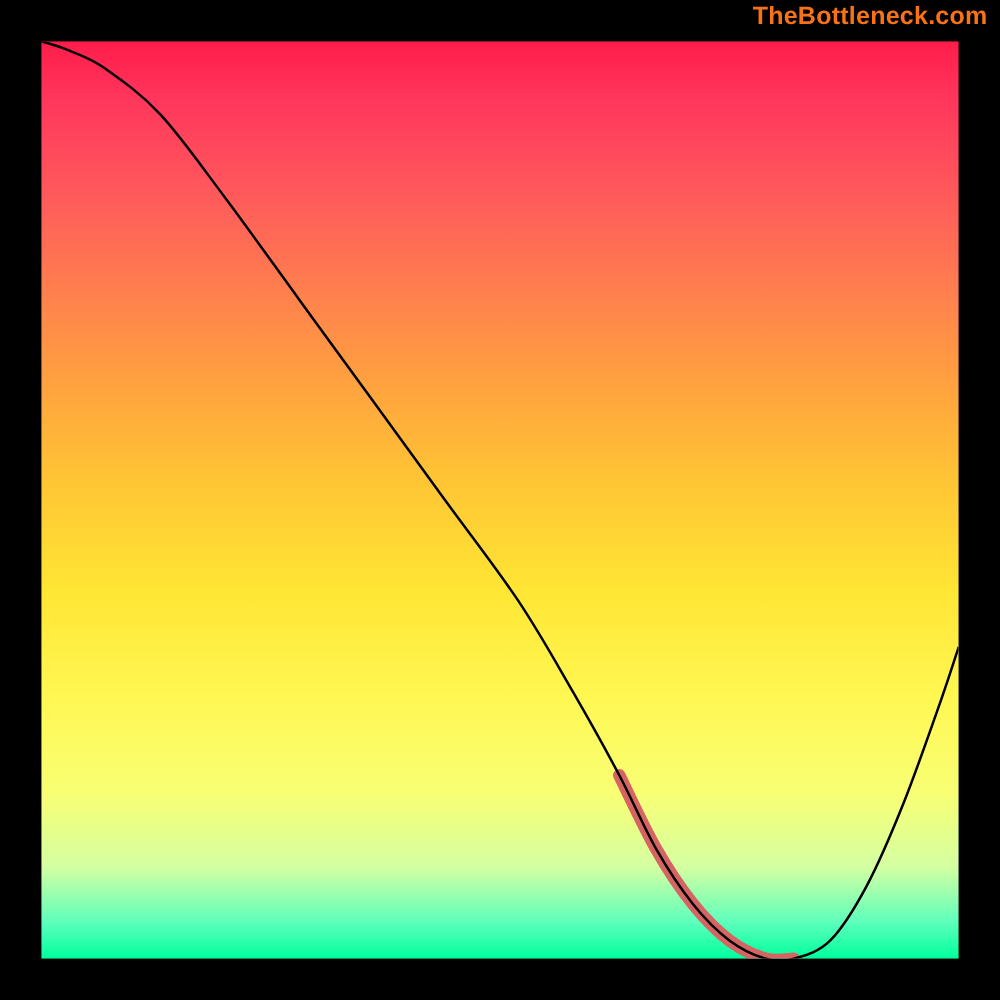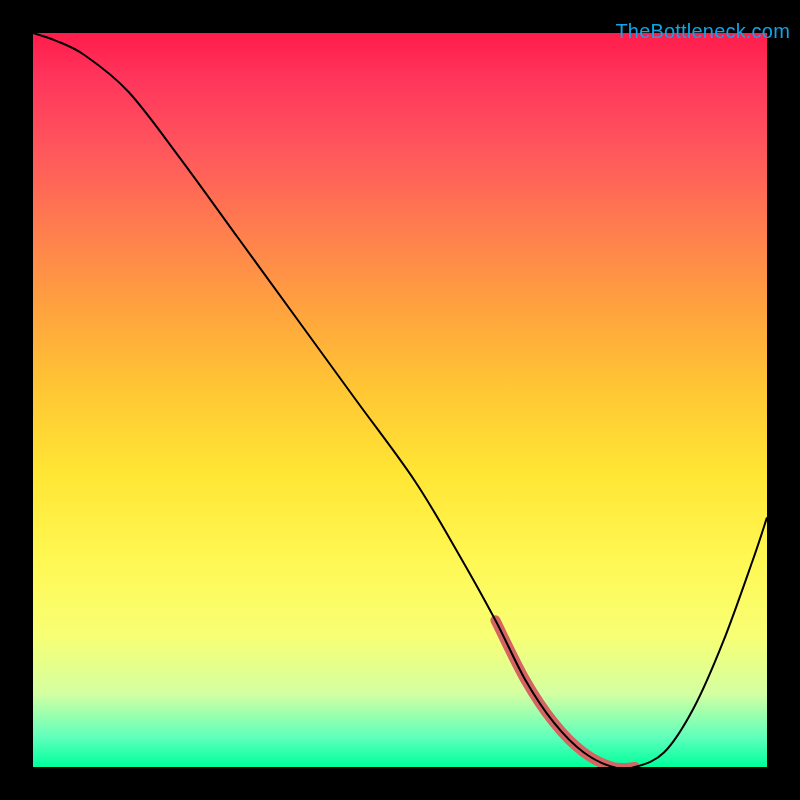--- a/index.html
+++ b/index.html
@@ -6,25 +6,25 @@
     margin: 0;
     padding: 0;
     background: #000;
     width: 800px;
     height: 800px;
     position: relative;
     font-family: Arial, sans-serif;
   }
   .watermark {
     position: absolute;
-    top: 20px;
+    top: 2px;
     right: 10px;
-    color: #0ea5e9;
+    color: #f97316;
     font-size: 20px;
-    font-weight: 400;
+    font-weight: 700;
     letter-spacing: 0.2px;
     z-index: 10;
   }
   .plot-area {
     position: absolute;
     left: 33px;
     top: 33px;
     width: 734px;
     height: 734px;
     overflow: hidden;

